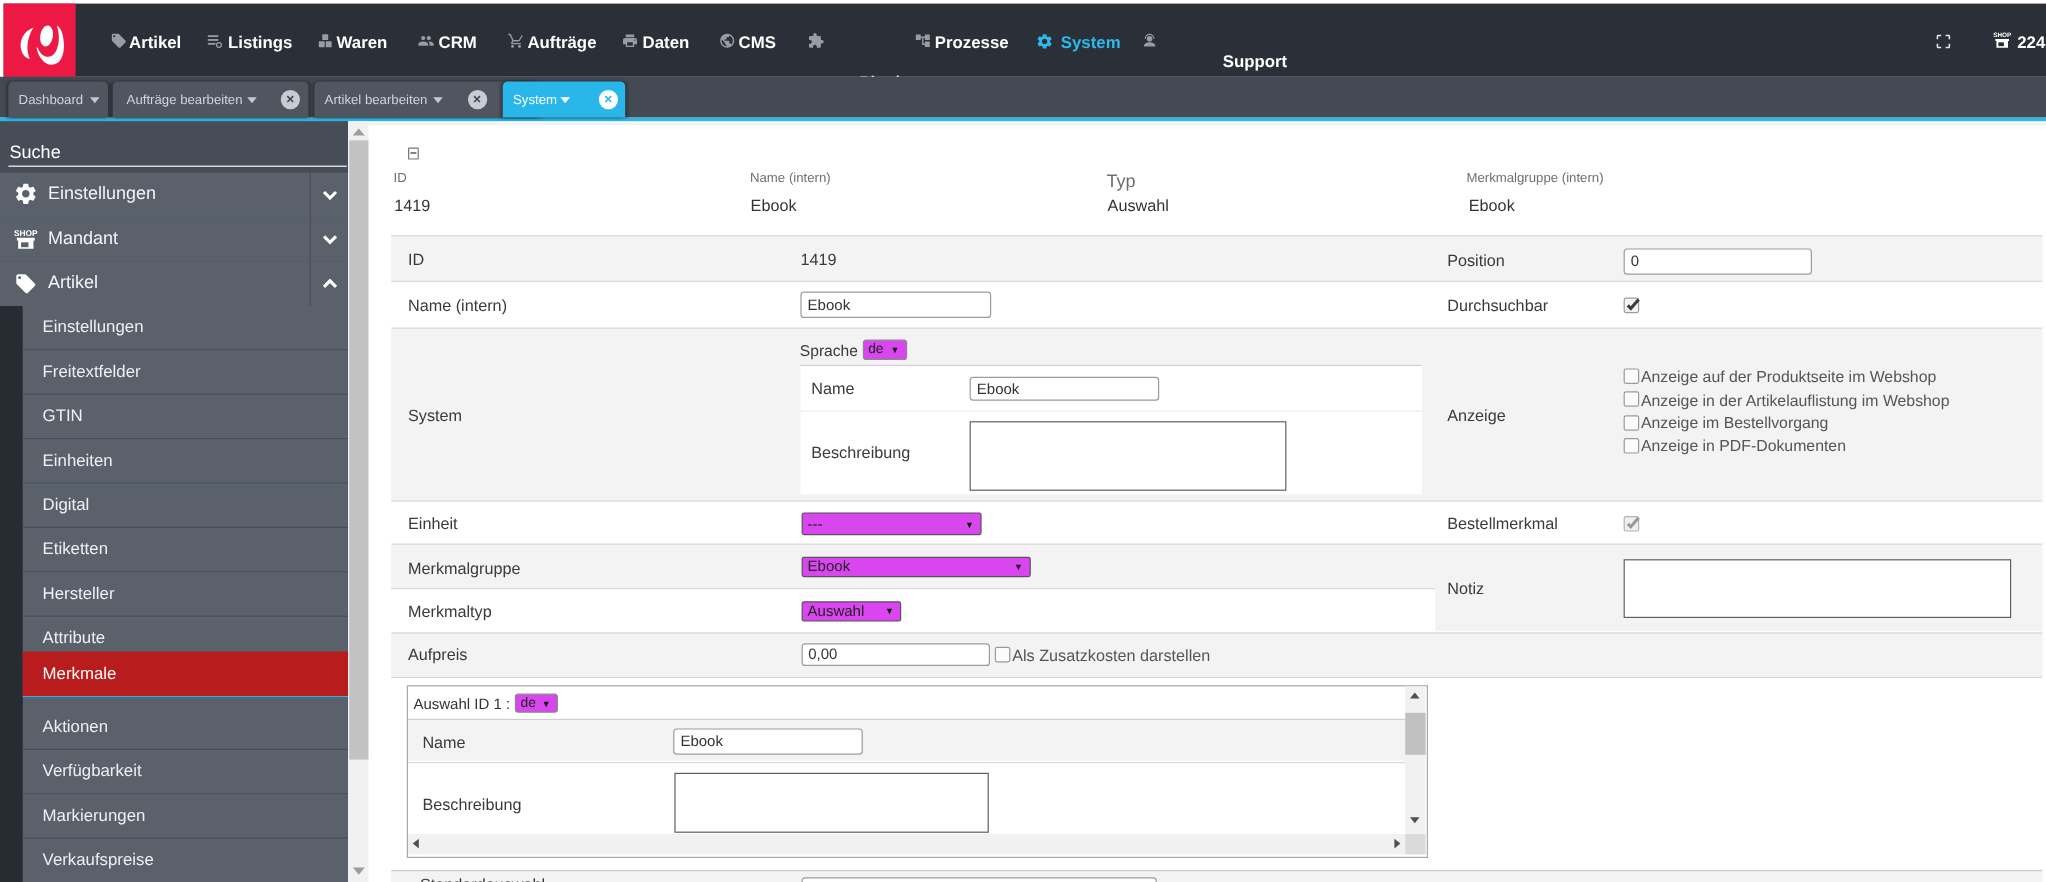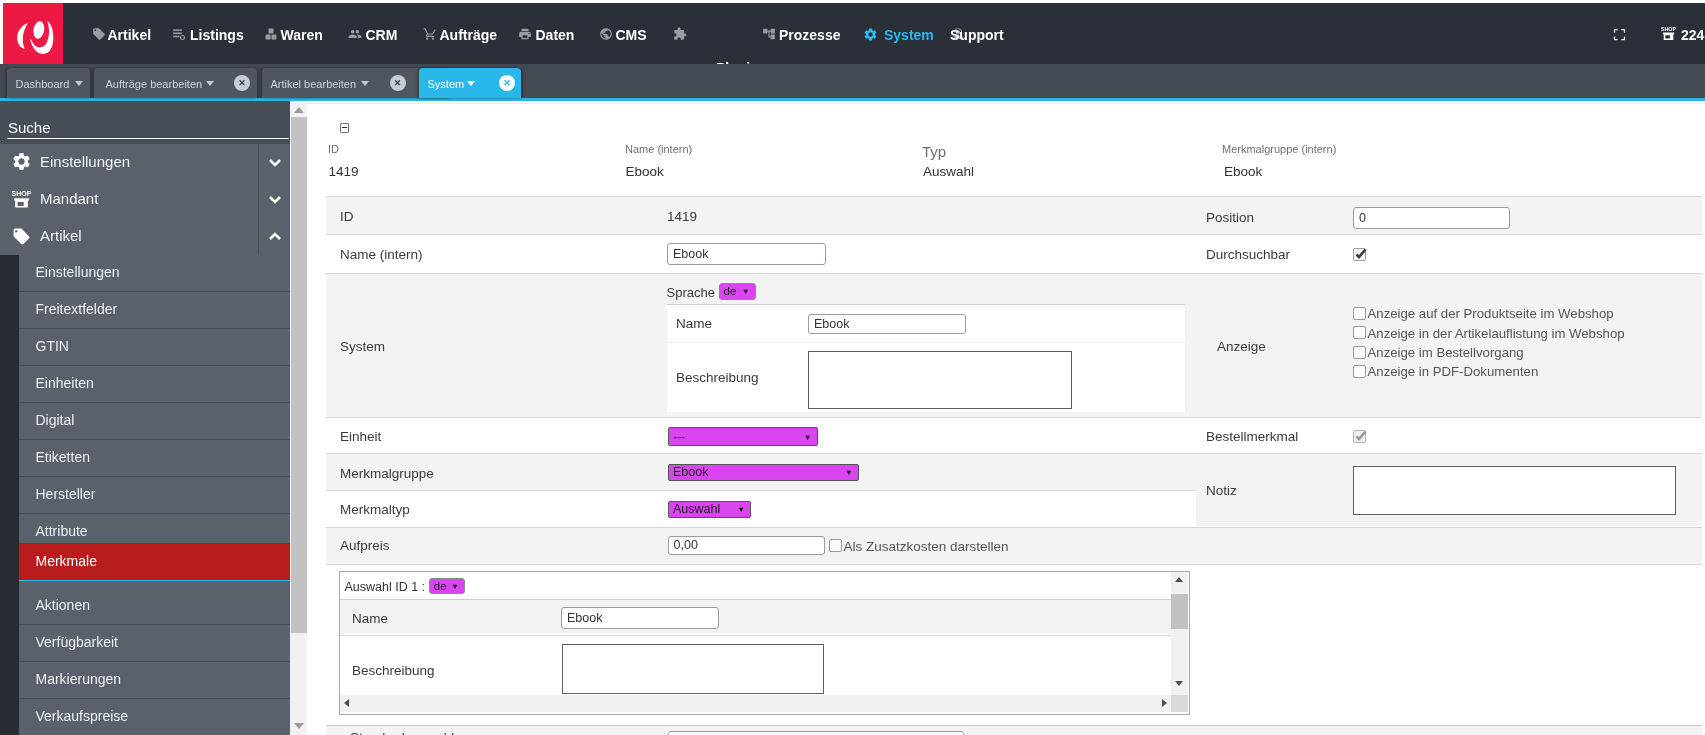--- a/index.html
+++ b/index.html
@@ -96,21 +96,21 @@
     <path fill="#2cb9ee" d="M19.14 12.94c.04-.3.06-.61.06-.94 0-.32-.02-.64-.07-.94l2.03-1.58c.18-.14.23-.41.12-.61l-1.92-3.32c-.12-.22-.37-.29-.59-.22l-2.39.96c-.5-.38-1.03-.7-1.62-.94l-.36-2.54c-.04-.24-.24-.41-.48-.41h-3.84c-.24 0-.43.17-.47.41l-.36 2.54c-.59.24-1.13.57-1.62.94l-2.39-.96c-.22-.08-.47 0-.59.22L2.74 8.87c-.12.21-.08.47.12.61l2.03 1.58c-.05.3-.09.63-.09.94s.02.64.07.94l-2.03 1.58c-.18.14-.23.41-.12.61l1.92 3.32c.12.22.37.29.59.22l2.39-.96c.5.38 1.03.7 1.62.94l.36 2.54c.05.24.24.41.48.41h3.84c.24 0 .44-.17.47-.41l.36-2.54c.59-.24 1.13-.56 1.62-.94l2.39.96c.22.08.47 0 .59-.22l1.92-3.32c.12-.22.07-.47-.12-.61l-2.01-1.58zM12 15.6c-1.98 0-3.6-1.62-3.6-3.6s1.62-3.6 3.6-3.6 3.6 1.62 3.6 3.6-1.62 3.6-3.6 3.6z"></path>
   </svg>
 <span class="navtxt" style="left:884px;color:#2cb9ee;">System</span>
 <svg class="navico" style="left:951px;" viewBox="0 0 24 24">
     <g fill="#989da4">
       <circle cx="12" cy="9" r="4"></circle>
       <path d="M12 14c-4 0-8 2-8 4.5V20h16v-1.5C20 16 16 14 12 14z"></path>
       <path d="M5 9 a7 7 0 0 1 14 0 h-1.6 a5.4 5.4 0 0 0-10.8 0 z" fill="#989da4"></path>
     </g>
   </svg>
-<span class="navtxt" style="left:950px;">Support</span>
+<span class="navtxt" style="left:1019px;margin-top:16px;">Support</span>
 <svg class="navico" style="left:1612px;top:26.5px;width:15px;height:15px;" viewBox="0 0 24 24">
     <path fill="#e8eaec" d="M3 5v4h2V5h4V3H5c-1.1 0-2 .9-2 2zm2 10H3v4c0 1.1.9 2 2 2h4v-2H5v-4zm14 4h-4v2h4c1.1 0 2-.9 2-2v-4h-2v4zm0-16h-4v2h4v4h2V5c0-1.1-.9-2-2-2z"></path>
   </svg>
 <svg class="navico" style="left:1660px;top:25px;width:17px;height:17px;" viewBox="0 0 24 24">
     <g fill="#fff">
       <text x="12" y="8.5" font-size="7.5" font-weight="bold" text-anchor="middle" font-family="Liberation Sans">SHOP</text>
       <path d="M4 10.5 h16 v2.5 h-1.2 v8 H5.2 v-8 H4 z"></path>
       <rect x="7.5" y="14.5" width="6.5" height="4.5" fill="#272c33"></rect>
     </g>
   </svg>
@@ -279,21 +279,21 @@
     <span class="a">▼</span>
   </div>
 <div class="abs" style="left:667px;top:303.5px;width:518px;height:107.5px;background:#fff;border-top:1px solid #cfcfcf;"></div>
 <div class="glab" style="left:676px;top:316px;">Name</div>
 <div class="inp" style="left:808px;top:313.5px;width:156px;height:18px;">
     <span>Ebook</span>
   </div>
 <div class="hline" style="left:667px;top:342px;width:518px;background:#ececec;"></div>
 <div class="glab" style="left:676px;top:370px;">Beschreibung</div>
 <div class="ta" style="left:808px;top:350.5px;width:262px;height:56px;"></div>
-<div class="glab" style="left:1206px;top:338.5px;margin-left:11px;">Anzeige</div>
+<div class="glab" style="left:1206px;top:338.5px;">Anzeige</div>
 <div class="cb" style="left:1353px;top:306.5px;"></div>
 <div class="cblab" style="left:1367.5px;top:306px;">Anzeige auf der Produktseite im Webshop</div>
 <div class="cb" style="left:1353px;top:326px;"></div>
 <div class="cblab" style="left:1367.5px;top:325.5px;">Anzeige in der Artikelauflistung im Webshop</div>
 <div class="cb" style="left:1353px;top:345.5px;"></div>
 <div class="cblab" style="left:1367.5px;top:345px;">Anzeige im Bestellvorgang</div>
 <div class="cb" style="left:1353px;top:364.5px;"></div>
 <div class="cblab" style="left:1367.5px;top:364px;">Anzeige in PDF-Dokumenten</div>
 
 <div class="glab" style="left:340px;top:429px;">Einheit</div>

